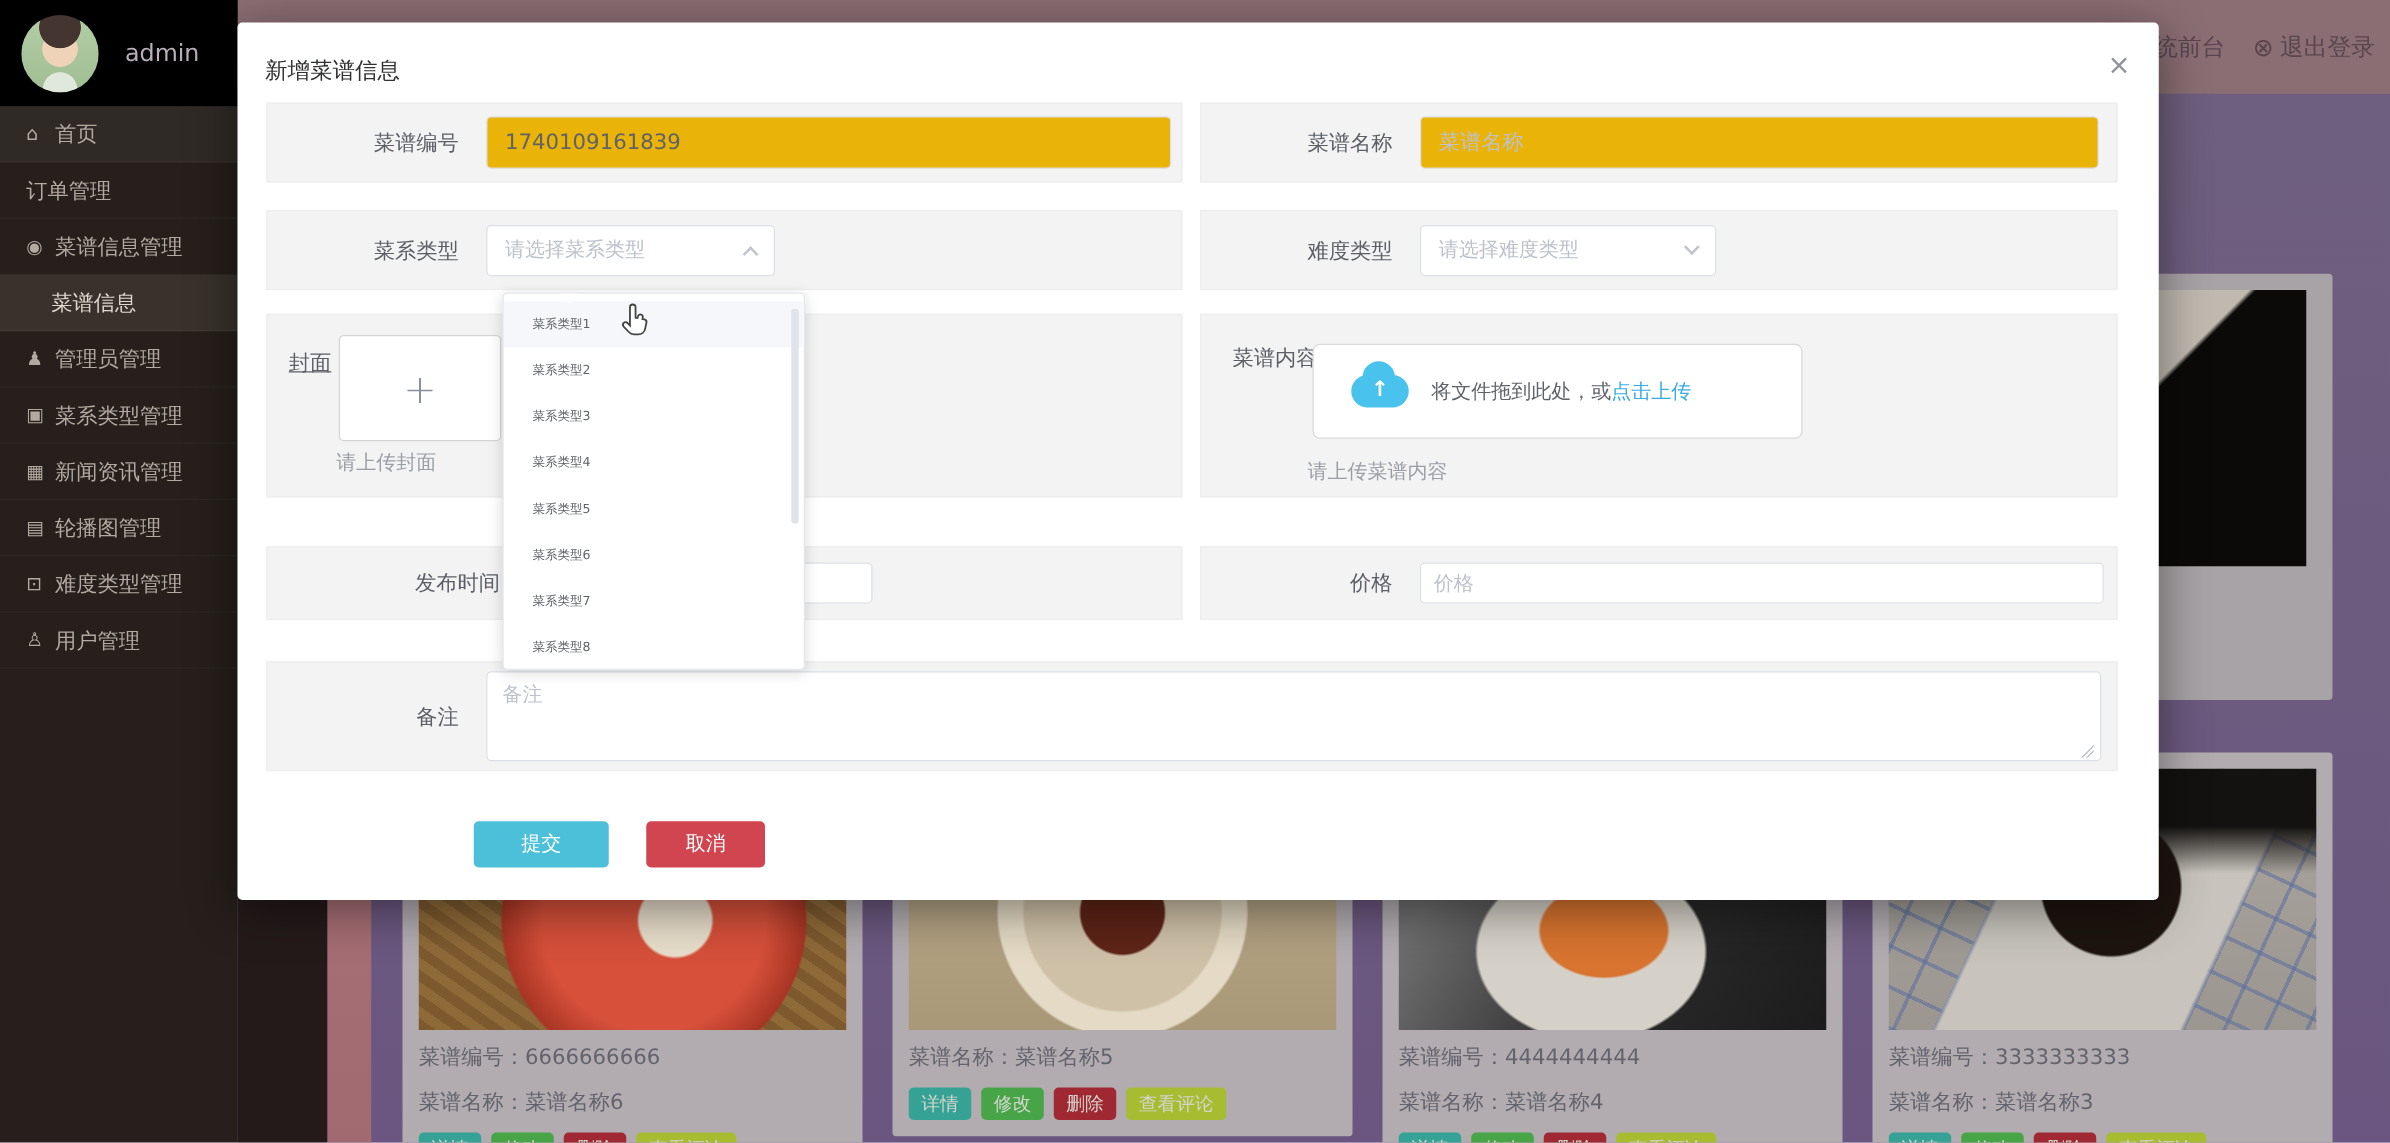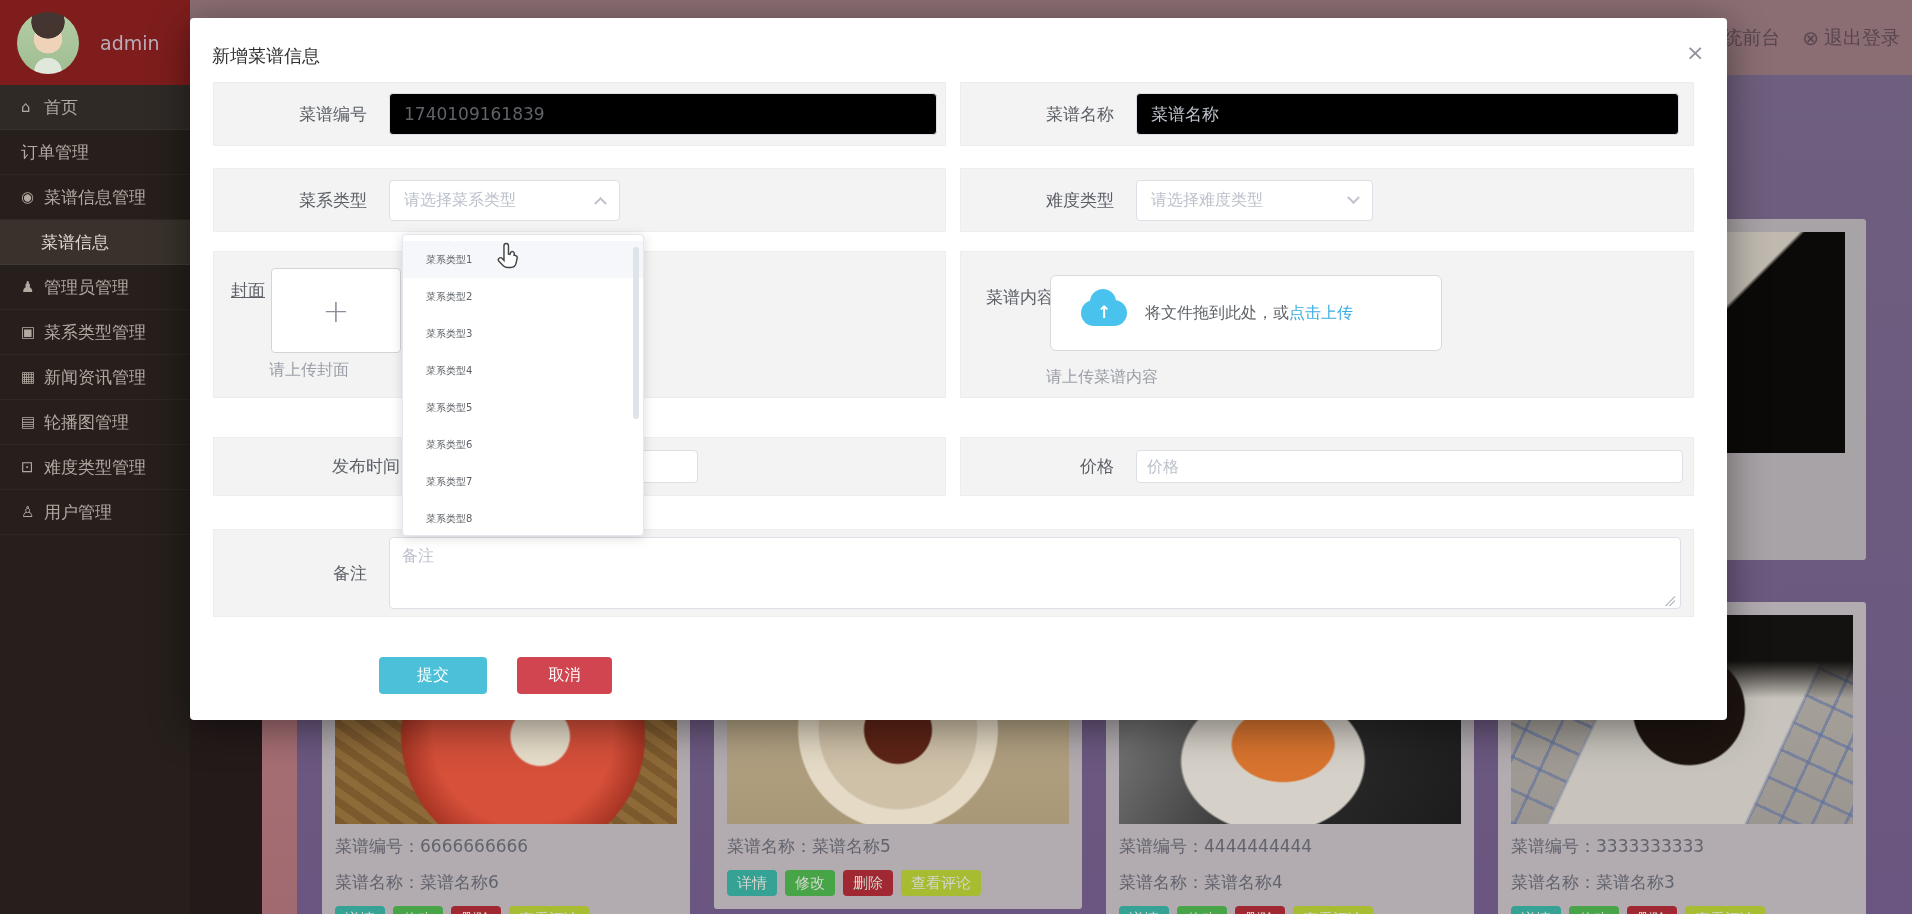--- a/index.html
+++ b/index.html
@@ -8,21 +8,21 @@
   .app { position:relative; width:1912px; height:914px; overflow:hidden; }
 
   
   .topbar { position:absolute; left:190px; top:0; right:0; height:75px; background:#8a6e73; z-index:2; }
   .topbar-right { position:absolute; right:12px; top:0; height:75px; display:flex; align-items:center; gap:22px; color:#58454f; font-size:19px; }
   .topbar-link { display:flex; align-items:center; gap:5px; cursor:pointer; }
   .logout-icon { font-size:20px; line-height:1; }
 
   
   .sidebar { position:absolute; left:0; top:0; width:190px; height:914px; background:#261f1b; z-index:3; }
-  .user-area { height:85px; background:#7f1d1d; display:flex; align-items:center; padding-left:17px; }
+  .user-area { height:85px; background:#000000; display:flex; align-items:center; padding-left:17px; }
   .avatar { width:62px; height:62px; border-radius:50%; flex:0 0 62px;
     background:
       radial-gradient(circle at 50% 96%, #dfe8da 0 20%, transparent 21%),
       radial-gradient(circle at 50% 16%, #453530 0 27%, transparent 28%),
       radial-gradient(circle at 50% 44%, #eed3b9 0 30%, transparent 31%),
       linear-gradient(#b4cda6,#9fbd92); }
   .user-name { color:#b9aeb9; font-size:19px; margin-left:21px; }
   .nav-item { height:45px; display:flex; align-items:center; padding-left:21px; color:#b2a9a1; font-size:17px; cursor:pointer; border-bottom:1px solid rgba(255,255,255,0.04); }
   .nav-item .nav-icon { width:20px; font-size:15px; margin-right:3px; }
   .nav-item.hl { background:#2f2a26; }
@@ -76,33 +76,33 @@
   .fp-label { flex:0 0 175px; text-align:right; padding-right:22px; color:#5c6066; font-size:17px; align-self:center; }
   .r1l { left:23px; top:64px; width:733px; height:64px; }
   .r1r { left:770px; top:64px; width:734px; height:64px; }
   .r2l { left:23px; top:150px; width:733px; height:64px; }
   .r2r { left:770px; top:150px; width:734px; height:64px; }
   .r3l { left:23px; top:233px; width:733px; height:147px; display:block; }
   .r3r { left:770px; top:233px; width:734px; height:147px; display:block; }
   .r4l { left:23px; top:419px; width:733px; height:59px;padding-left:33px; }
   .r4r { left:770px; top:419px; width:734px; height:59px; }
   .r5  { left:23px; top:511px; width:1481px; height:88px; }
-  .txt-input { align-self:center; height:42px; border:1px solid #dcdfe6; border-radius:4px; background:#000000; padding:0 14px; font-size:17px; color:#5f6368; font-family:inherit; outline:none; }
+  .txt-input { align-self:center; height:42px; border:1px solid #dcdfe6; border-radius:4px; background:#eab308; padding:0 14px; font-size:17px; color:#5f6368; font-family:inherit; outline:none; }
   .txt-input::placeholder, .small-input::placeholder, .remark-area::placeholder { color:#bcc2cc; }
   .w1 { width:548px; } .w2 { width:543px; }
   .select-box { align-self:center; height:41px; border:1px solid #dcdfe6; border-radius:4px; background:#fff; display:flex; align-items:center; padding:0 14px; cursor:pointer; position:relative; }
   .sel-cuisine { width:231px; } .sel-difficulty { width:237px; }
   .sel-placeholder { color:#bcc2cc; font-size:16px; flex:1; }
   .chev { width:9px; height:9px; border-right:2px solid #c0c4cc; border-bottom:2px solid #c0c4cc; margin-left:4px; }
   .chev.up { transform:rotate(-135deg) translate(-2px,-2px); }
   .chev.down { transform:rotate(45deg) translate(-2px,-2px); }
   .cover-label { position:absolute; left:17px; top:27px; font-size:17px; color:#5c6066;text-decoration:underline; }
   .cover-box { position:absolute; left:57px; top:16px; width:130px; height:85px; background:#fff; border:1px solid #d5d5d5; border-radius:4px; display:flex; align-items:center; justify-content:center; color:#8a9099; font-size:32px; font-weight:300; cursor:pointer; }
   .cover-hint { position:absolute; left:55px; top:108px; font-size:16px; color:#9a9ea6; }
-  .content-label { position:absolute; left:25px; top:34px; font-size:17px; color:#5c6066; }
+  .content-label { position:absolute; left:25px; top:23px; font-size:17px; color:#5c6066; }
   .upload-box { position:absolute; left:89px; top:23px; width:392px; height:76px; background:#fff; border:1px solid #d9d9d9; border-radius:6px; display:flex; align-items:center; padding-left:30px; cursor:pointer; }
   .cloud { position:relative; width:46px; height:26px; background:#49c3ee; border-radius:13px; margin-right:18px; flex:0 0 46px; }
   .cloud::before { content:""; position:absolute; width:26px; height:26px; border-radius:50%; background:#49c3ee; top:-11px; left:9px; }
   .cloud-arrow { position:absolute; left:50%; top:46%; transform:translate(-50%,-50%); color:#fff; font-size:17px; font-weight:bold; z-index:1; }
   .upload-text { font-size:16px; color:#5f6368; }
   .upload-link { font-size:16px; color:#38ade3; cursor:pointer; }
   .upload-hint { position:absolute; left:85px; top:115px; font-size:16px; color:#9a9ea6; }
   .small-input { align-self:center; height:33px; border:1px solid #dcdfe6; border-radius:4px; background:#fff; padding:0 10px; font-size:16px; color:#5f6368; font-family:inherit; display:flex; align-items:center; outline:none; }
   .date-input { width:276px; padding-left:30px; position:relative; }
   .clockface { position:absolute; left:9px; top:9px; width:13px; height:13px; border:2px solid #c9ccd4; border-radius:50%; }

